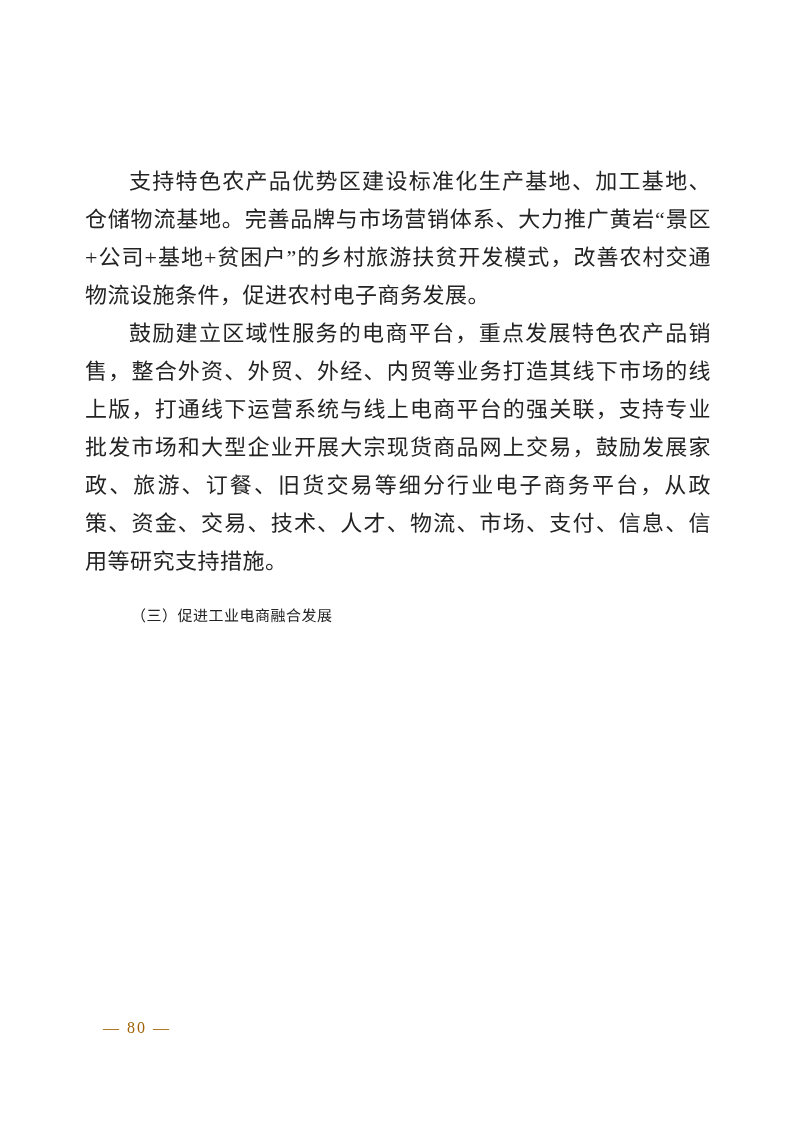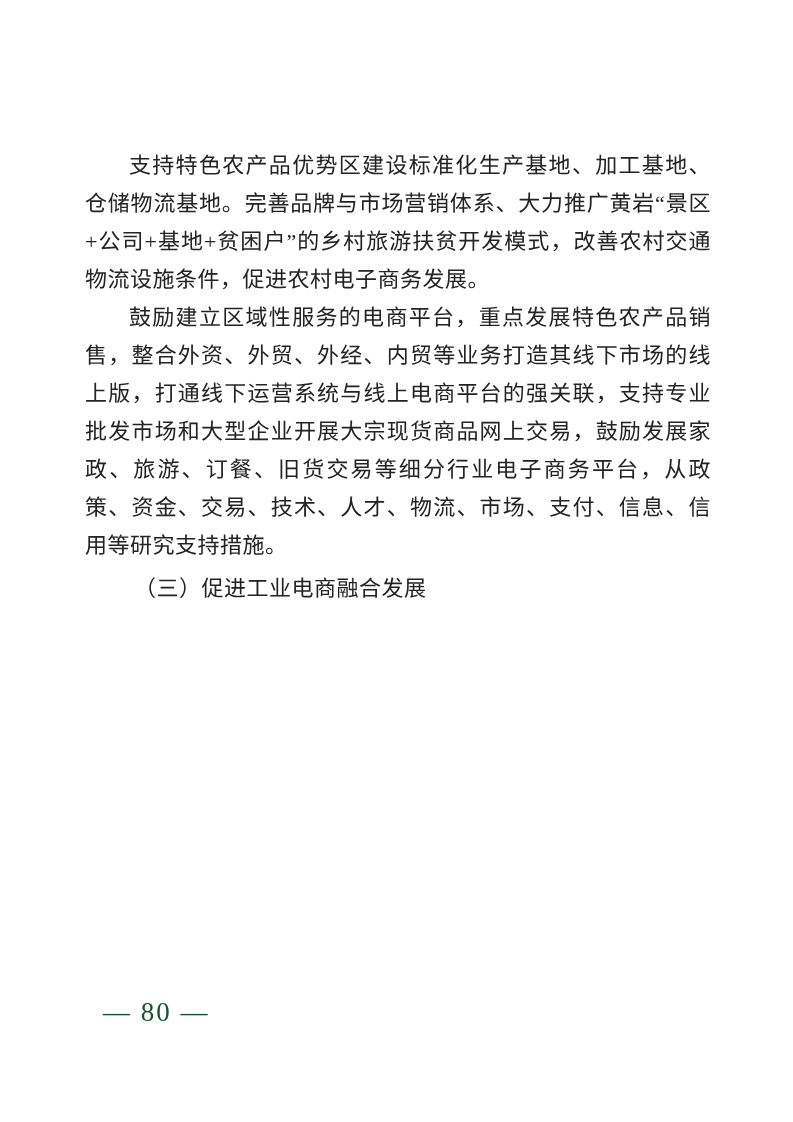--- a/index.html
+++ b/index.html
@@ -10,21 +10,21 @@
   body {
     width: 793px;
     height: 1122px;
     position: relative;
     overflow: hidden;
     font-family: "Liberation Serif", "DejaVu Serif", serif;
     color: #232323;
   }
   .page {
     position: absolute;
-    top: 0;
+    top: 16px;
     left: 0;
     width: 793px;
     height: 994px;
     background: #ffffff;
   }
   .content {
     position: absolute;
     top: 147px;
     left: 85px;
     width: 626px;
@@ -32,34 +32,34 @@
   .para {
     margin: 0;
     font-size: 22px;
     line-height: 38px;
     text-align: justify;
     text-indent: 2em;
     letter-spacing: 0.5px;
     word-break: break-all;
   }
   .heading {
-    margin: 5px;
-    font-size: 22px;
+    margin: 16px;
+    font-size: 15px;
     line-height: 38px;
     text-indent: 2em;
     letter-spacing: 0.5px;
     font-weight: normal;
   }
   .footer {
     position: absolute;
     top: 1001px;
     left: 103px;
-    font-size: 27px;
+    font-size: 16px;
     line-height: 22px;
-    color: #14532d;
+    color: #a16207;
     letter-spacing: 2px;
     white-space: pre;
   }
 </style>
 </head>
 <body>
 
 <div class="page">
 
   <div class="content">

